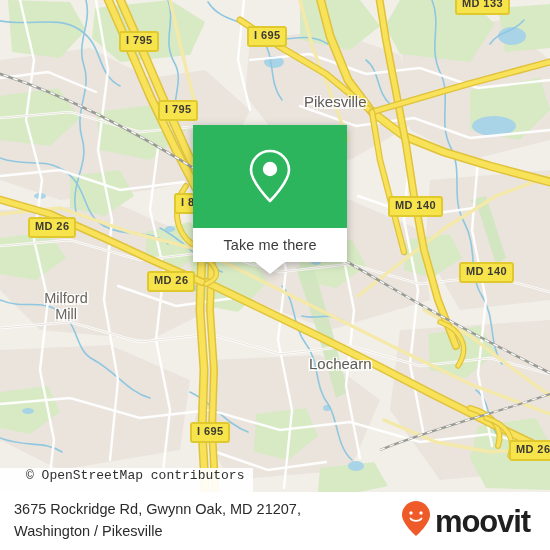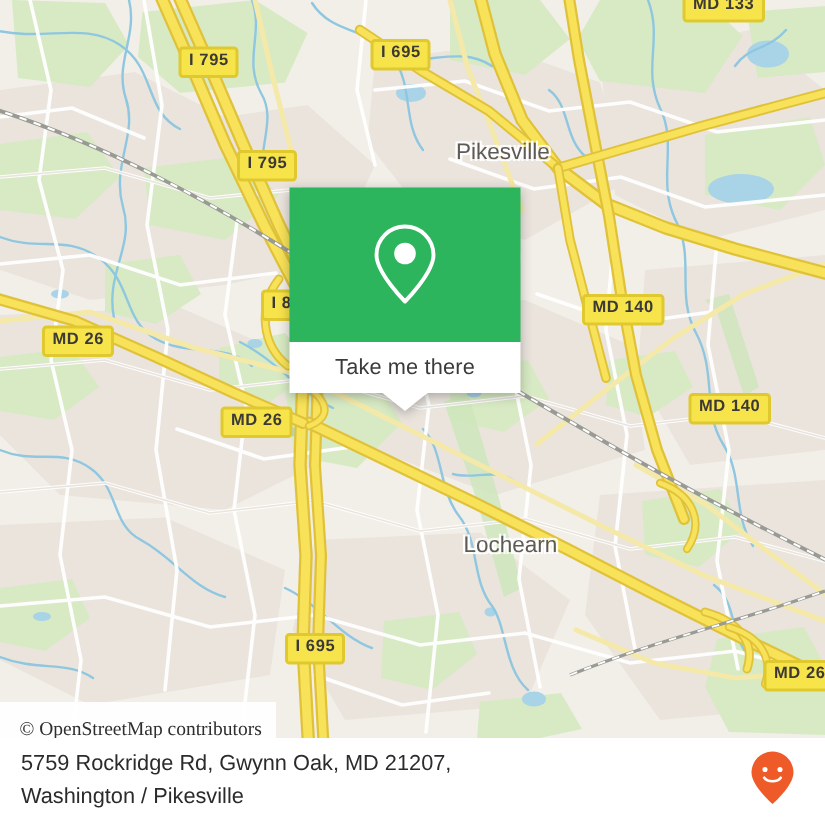--- a/index.html
+++ b/index.html
@@ -122,26 +122,26 @@
   }
 
   
   #osm-attribution {
     position: absolute;
     left: 0;
     top: 468px;
     height: 26px;
     background: rgba(255,255,255,.92);
     display: flex;
-    align-items: flex-end;
-    padding: 0 9px 0 13px;
+    align-items: flex-start;
+    padding: 0 9px 0 26px;
     z-index: 50;
     color: #2f2f2f;
     font-size: 13px;
-    font-family: Liberation Serif, serif;
+    font-family: Liberation Mono, monospace;
     box-sizing: border-box;
   }
 
   
   #footer {
     position: absolute;
     left: 0;
     top: 492px;
     width: 550px;
     height: 58px;
@@ -360,20 +360,24 @@
         <g>
           <path d="M380,450 C430,430 470,420 520,404 L550,394" stroke="#9a9a95" stroke-width="2.2" fill="none"></path>
           <path d="M380,450 C430,430 470,420 520,404 L550,394" stroke="#ffffff" stroke-width="1.2" fill="none" stroke-dasharray="5 5"></path>
         </g>
 
       </g>
     </svg>
 
     <div class="place-label city" style="left:304px; top:94px;text-align:center;">Pikesville</div>
 
+    <div class="place-label town" style="left:36px; top:290px; width:60px;">
+      <span>Milford</span><br>
+      <span>Mill</span>
+    </div>
 
     <div class="place-label city" style="left:309px; top:356px;">Lochearn</div>
 
     <div class="shield" style="left:119px; top:31px;">I 795</div>
     <div class="shield" style="left:247px; top:26px;">I 695</div>
     <div class="shield" style="left:455px; top:-6px;">MD 133</div>
     <div class="shield" style="left:158px; top:100px;">I 795</div>
     <div class="shield" style="left:174px; top:193px; z-index:10;">I 8</div>
     <div class="shield" style="left:28px; top:217px;">MD 26</div>
     <div class="shield" style="left:388px; top:196px;">MD 140</div>
@@ -398,28 +402,29 @@
     </div>
 
     <div id="osm-attribution">
       <span>© OpenStreetMap contributors</span>
     </div>
 
   </div>
 
   <div id="footer">
     <div id="footer-address">
-      <span class="line">5759 Rockridge Rd, Gwynn Oak, MD 21207,</span>
+      <span class="line">3675 Rockridge Rd, Gwynn Oak, MD 21207,</span>
       <span class="line">Washington / Pikesville</span>
     </div>
     <div id="brand">
       <span>
         <svg width="30" height="38" viewBox="0 0 30 38">
           <path d="M15 1 C7.3 1 1 7.3 1 15 C1 24 15 36 15 36 C15 36 29 24 29 15 C29 7.3 22.7 1 15 1 Z" fill="#ef5b28"></path>
           <circle cx="10" cy="13" r="1.7" fill="#ffffff"></circle>
           <circle cx="20" cy="13" r="1.7" fill="#ffffff"></circle>
           <path d="M9.5 18.5 C11.6 21.6 18.4 21.6 20.5 18.5" fill="none" stroke="#ffffff" stroke-width="1.8" stroke-linecap="round"></path>
         </svg>
       </span>
+      <span id="brand-wordmark">moovit</span>
     </div>
   </div>
 
 </div>
 
 </body></html>

